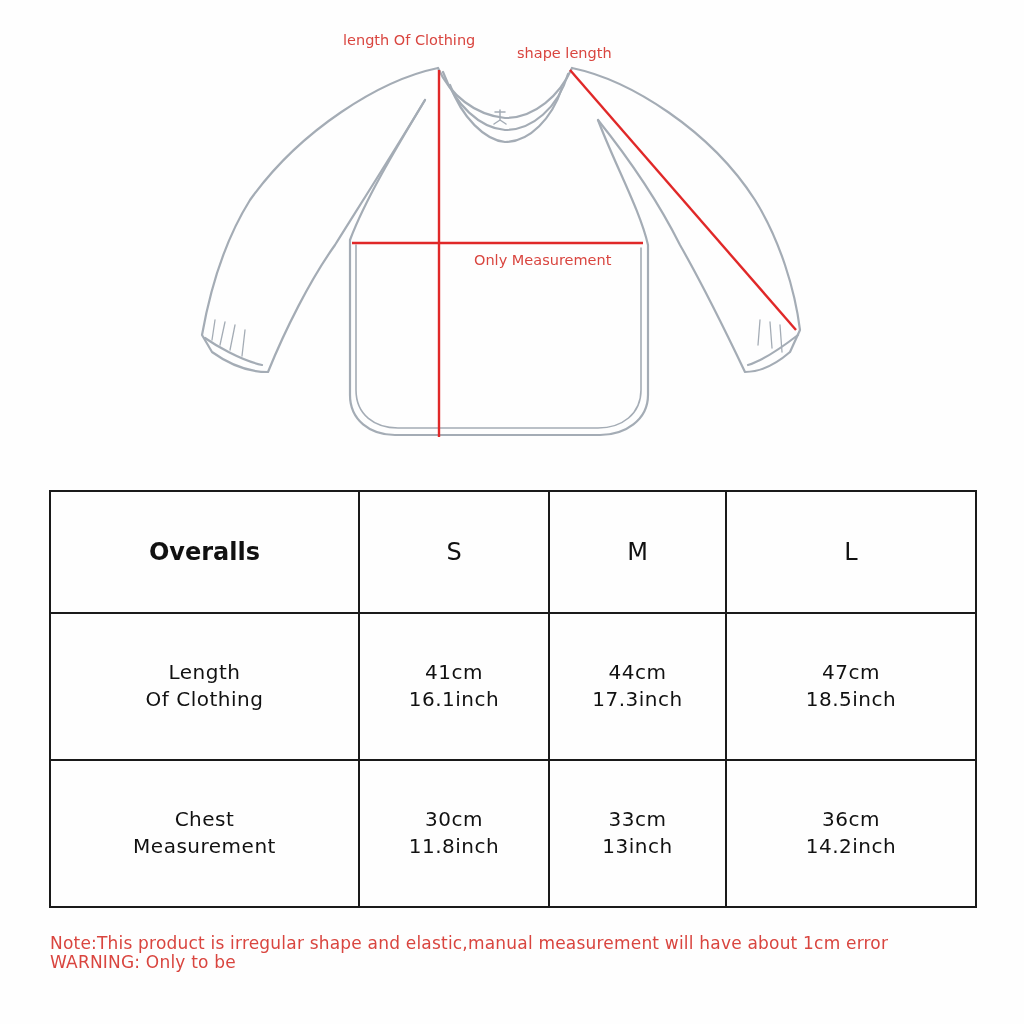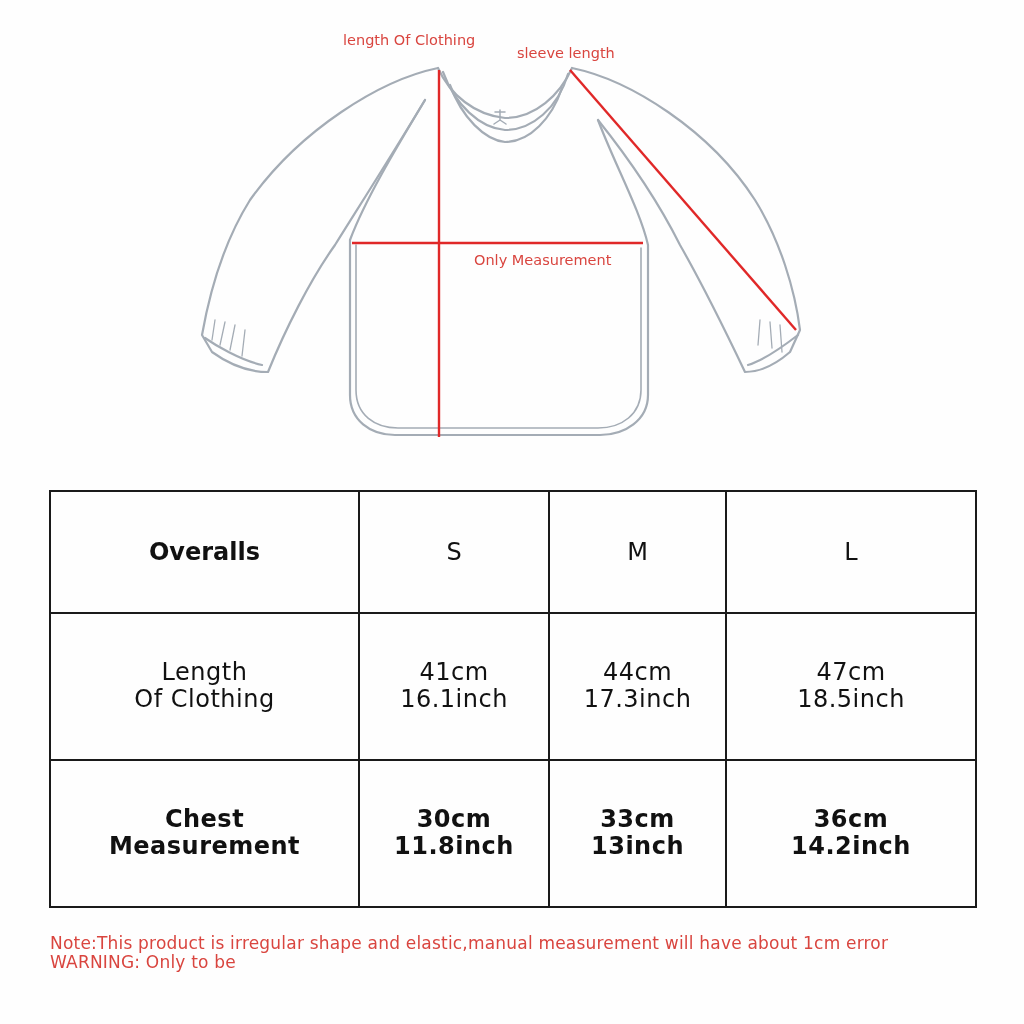--- a/index.html
+++ b/index.html
@@ -2,23 +2,23 @@
 <html><head>
   <meta charset="utf-8">
   <style>
     html, body { margin:0; padding:0; }
     body { width:1024px; height:1024px; background:#fefefe; position:relative; overflow:hidden; font-family:"DejaVu Sans", sans-serif; }
     .diagram { position:absolute; left:0; top:0; width:945px; height:470px; }
     .lbl { position:absolute; color:#d9453f; font-size:14.5px; white-space:nowrap; font-family:"DejaVu Sans", sans-serif; }
     .size-table { position:absolute; left:49px; top:490px; width:926px; height:418px; border-collapse:collapse; table-layout:fixed; }
     .size-table td, .size-table th { border:2px solid #1a1a1a; text-align:center; vertical-align:middle; color:#111; padding:9px; }
     .size-table th { font-size:24px; font-weight:normal; height:90px; }
-    .size-table td { font-size:24px; line-height:27px; letter-spacing:0.5px; }
+    .size-table td { font-size:20px; line-height:27px; letter-spacing:0.5px; }
     .size-table tr.r1 td { height:113px; }
-    .size-table tr.r2 td { height:113px;font-weight:bold; }
+    .size-table tr.r2 td { height:113px; }
     .size-table tr.r3 td { height:94px; }
     .size-table th.hdr-first { font-weight:bold; font-size:24px; }
     .note { position:absolute; left:50px; top:934px; width:920px; color:#d9453f; font-size:17px; line-height:19px; letter-spacing:0.2px; }
     .note .line2 { padding-left:45px; display:block; }
   </style>
 </head>
 <body>
 
 <div class="diagram">
   <svg width="1024" height="470" viewBox="0 0 1024 470">
@@ -41,21 +41,21 @@
       <path d="M356,245 L356,390 C356,415 375,428 398,428 L598,428 C622,428 641,414 641,390 L641,248" stroke-width="1.6"></path>
     </g>
 
     <g stroke="#e02828" stroke-width="2.4" fill="none">
       <line x1="439" y1="70" x2="439" y2="437"></line>
       <line x1="352" y1="243" x2="643" y2="243"></line>
       <line x1="570" y1="70" x2="796" y2="330"></line>
     </g>
   </svg>
   <span class="lbl" style="left:343px; top:32px;">length Of Clothing</span>
-  <span class="lbl" style="left:517px; top:45px;">sleeve length</span>
+  <span class="lbl" style="left:517px; top:45px;">shape length</span>
   <span class="lbl" style="left:474px; top:252px;">Only Measurement</span>
 </div>
 
 <table class="size-table">
   <colgroup>
     <col style="width:309px">
       <col style="width:190px">
       <col style="width:177px">
       <col style="width:250px">
   </colgroup>

